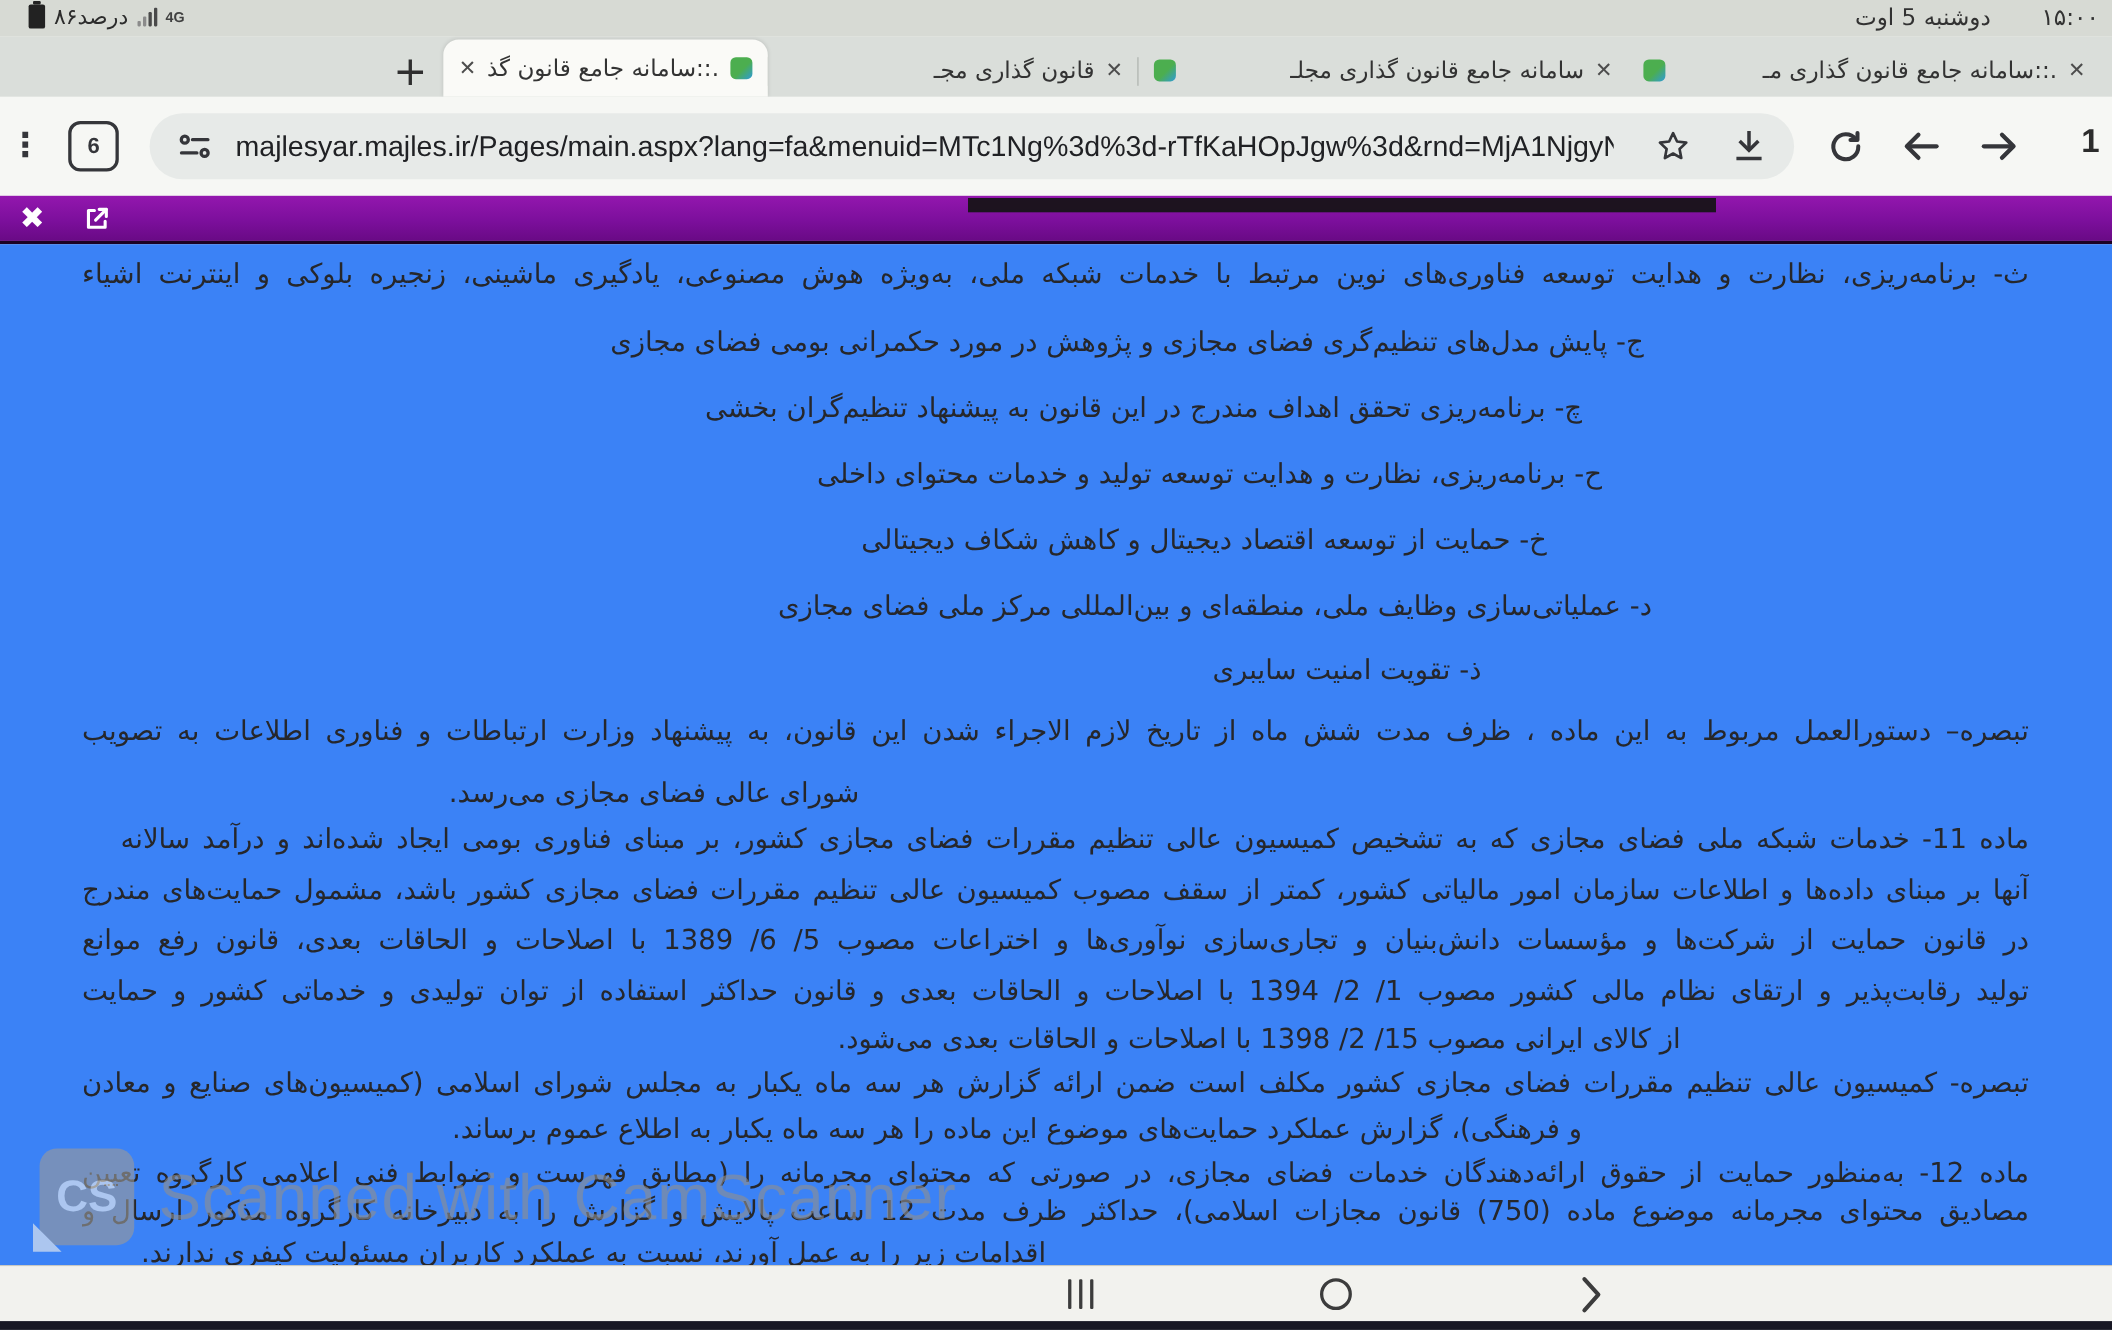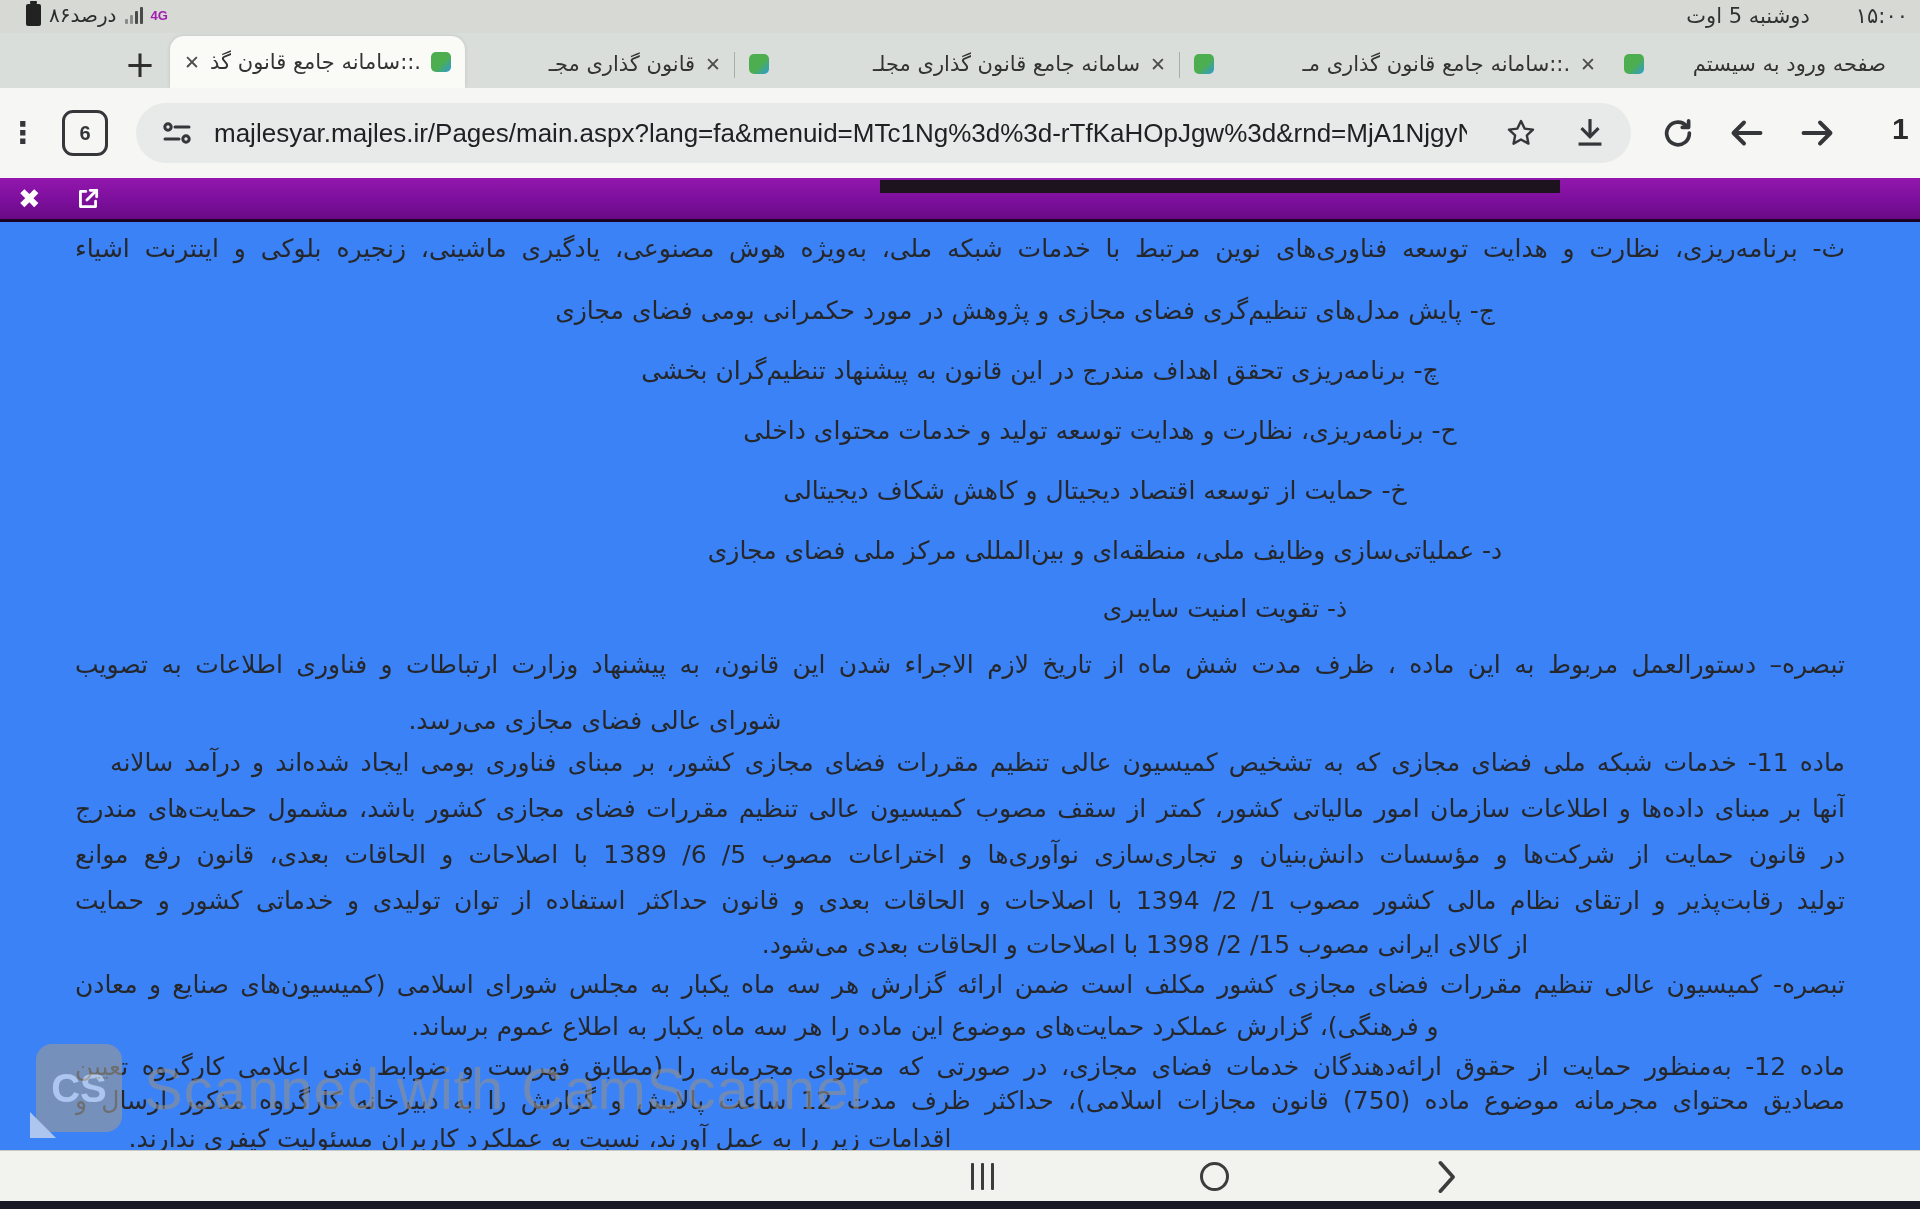--- a/index.html
+++ b/index.html
@@ -18,21 +18,21 @@
   }
   .sb-left{position:absolute;left:26px;top:3px;display:flex;align-items:center;gap:8px;direction:ltr;}
   .battery{width:15px;height:22px;background:#222;border-radius:2px;position:relative;}
   .battery:before{content:"";position:absolute;top:-3px;left:4px;width:7px;height:3px;background:#222;border-radius:1px;}
   .sig-bars{display:flex;align-items:flex-end;gap:2px;height:18px;}
   .sig-bars i{display:block;width:3px;background:#4a4a4a;border-radius:1px;}
   .sig-bars i:nth-child(1){height:5px;background:#8b8b8b;}
   .sig-bars i:nth-child(2){height:9px;background:#8b8b8b;}
   .sig-bars i:nth-child(3){height:13px;}
   .sig-bars i:nth-child(4){height:17px;}
-  .net-badge{font-size:13px;font-weight:bold;color:#a21caf;letter-spacing:0;line-height:1;}
+  .net-badge{font-size:13px;font-weight:bold;color:#404040;letter-spacing:0;line-height:1;}
   .sb-right{position:absolute;right:12px;top:4px;display:flex;align-items:center;gap:46px;direction:rtl;font-size:21px;color:#323232;}
 
   
   .tab-strip{
     position:absolute;top:33px;left:0;width:1920px;height:55px;
     background:#dadeda;display:flex;direction:rtl;align-items:flex-end;
     padding-right:10px;box-sizing:border-box;
   }
   .tab{
     height:48px;display:flex;align-items:center;direction:ltr;
@@ -52,21 +52,21 @@
   }
   .favicon{
     width:20px;height:20px;border-radius:5px;flex:0 0 auto;
     background:linear-gradient(135deg,#4cae4f 55%,#2f9bd8 100%);
   }
   .tab-close{font-size:19px;color:#4d4d4d;flex:0 0 auto;line-height:1;}
   .new-tab{
     width:60px;height:48px;display:flex;align-items:center;justify-content:center;
     font-size:37px;color:#2f2f2f;flex:0 0 auto;
   }
-  .w300{width:300px;} .w430{width:430px;} .w445{width:445px;} .w310{width:270px;} .w295{width:295px;}
+  .w300{width:300px;} .w430{width:430px;} .w445{width:445px;} .w310{width:337px;} .w295{width:295px;}
 
   
   .toolbar{
     position:absolute;top:88px;left:0;width:1920px;height:90px;
     background:#f6f7f4;display:flex;align-items:center;direction:ltr;
   }
   .tb-icon{color:#35363a;display:flex;align-items:center;justify-content:center;flex:0 0 auto;}
   .kebab{width:46px;font-size:30px;font-weight:bold;letter-spacing:0;line-height:.55;text-align:center;}
   .tab-counter{
     width:40px;height:40px;border:3px solid #35363a;border-radius:11px;margin-left:16px;
@@ -170,24 +170,20 @@
       </span>
     <span class="net-badge latin">4G</span>
   </div>
   <div class="sb-right">
     <span>۱۵:۰۰</span>
     <span>دوشنبه 5 اوت</span>
   </div>
 </div>
 
 <div class="tab-strip">
-  <div class="tab w300">
-    <span class="favicon"></span>
-    <span class="title">صفحه ورود به سیستم</span>
-  </div>
   <div class="tab w430">
     <span class="favicon"></span>
     <span class="title">.::سامانه جامع قانون گذاری مـ</span>
     <span class="tab-close">✕</span>
   </div>
   <div class="tab w445">
     <span class="favicon"></span>
     <span class="title">سامانه جامع قانون گذاری مجلـ</span>
     <span class="tab-close">✕</span>
   </div>

